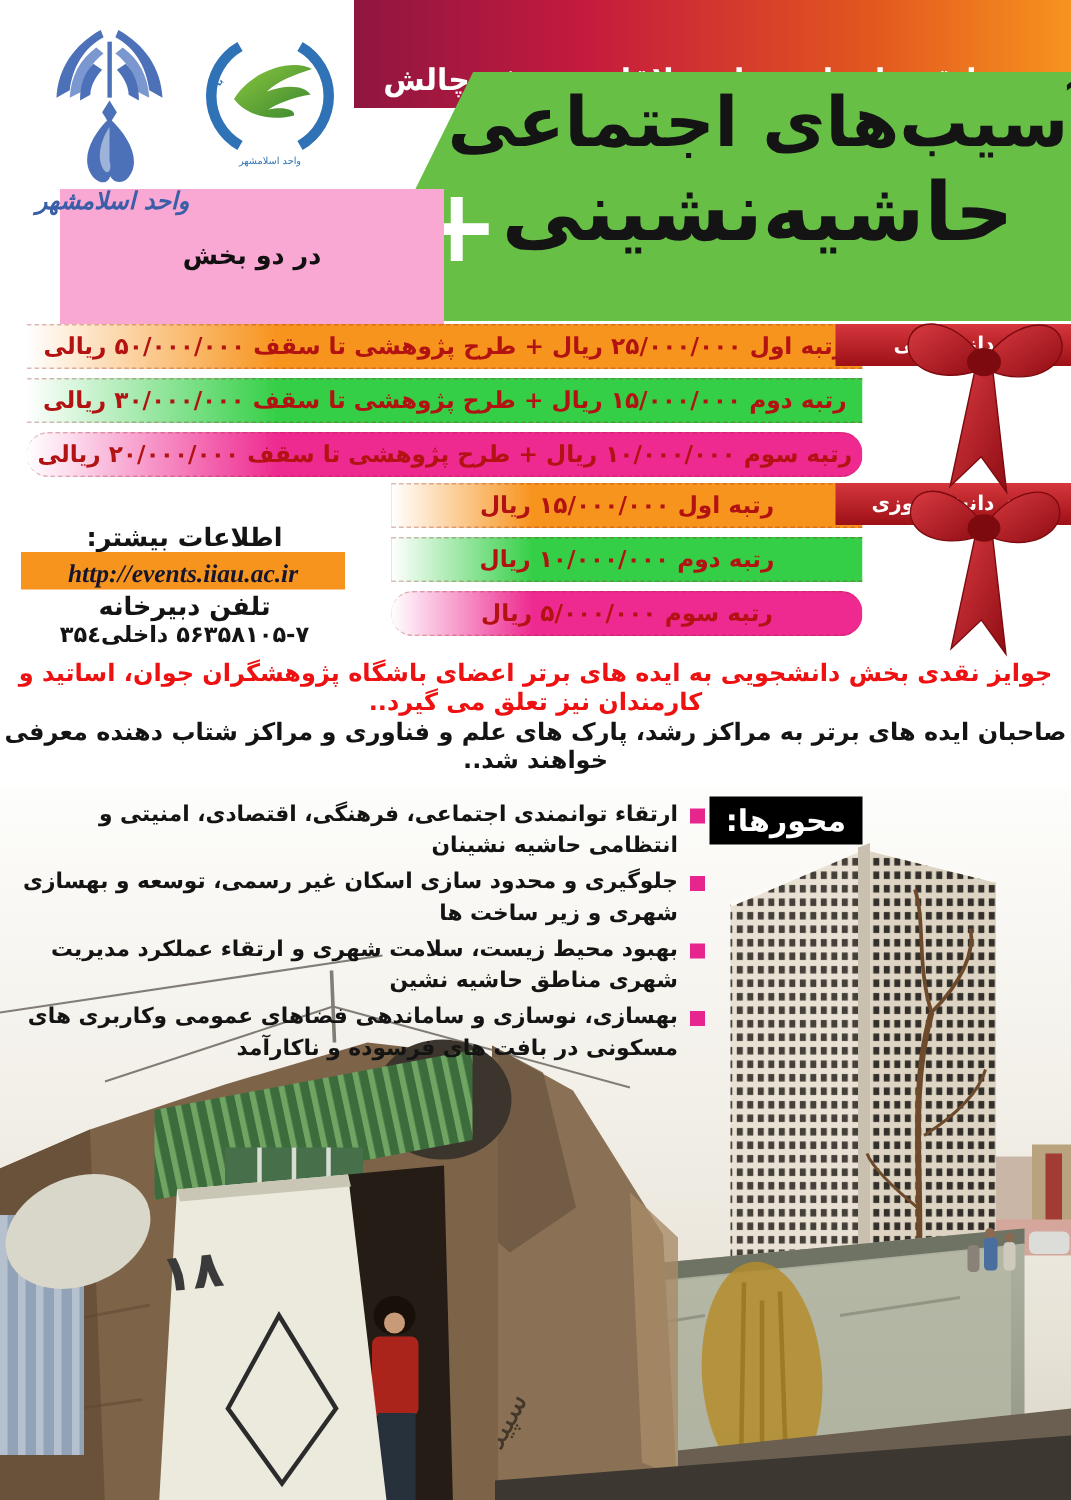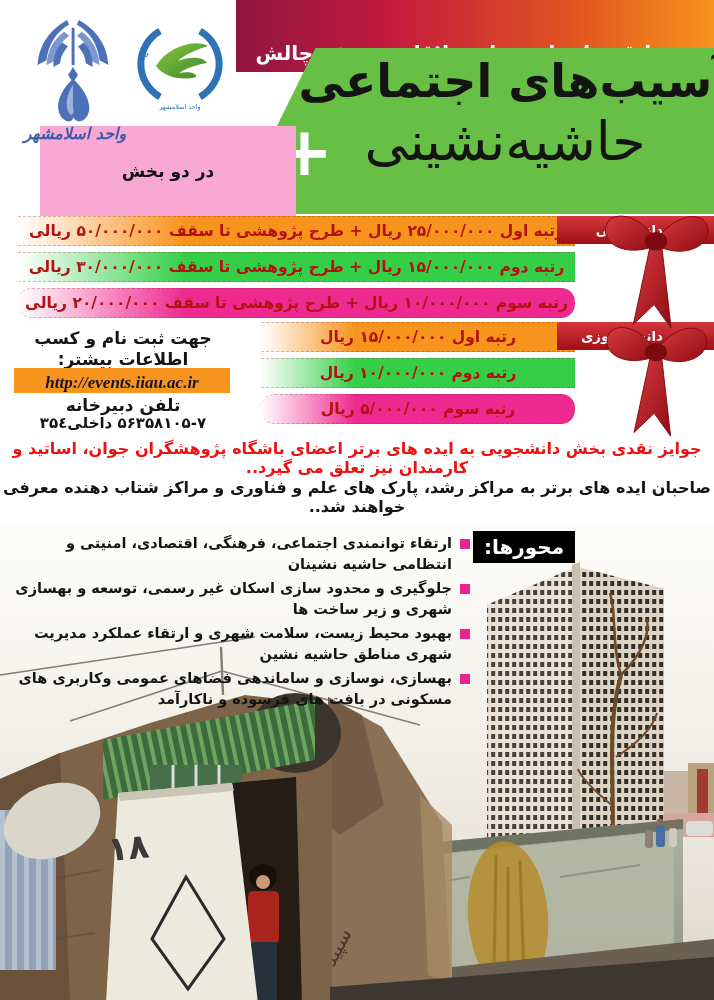--- a/index.html
+++ b/index.html
@@ -12,21 +12,21 @@
         background:linear-gradient(90deg,#8f1640 0%,#c41a3e 32%,#e2571f 72%,#f7931e 100%);}
   .band .slogan{position:absolute;left:0;right:10px;bottom:7px;text-align:center;
         color:#fff;font-weight:bold;font-size:20px;}
 
   
   .green{left:168px;top:48px;width:546px;height:166px;background:#67bf45;
          clip-path:polygon(12% 100%,27% 0,100% 0,100% 100%);}
   .title1{left:300px;top:56px;width:428px;text-align:center;color:#141414;
           font-weight:bold;font-size:46px;line-height:1.1;white-space:nowrap;}
   .title2{left:316px;top:112px;width:378px;text-align:center;color:#141414;
-          font-weight:normal;font-size:54px;line-height:1.1;white-space:nowrap;}
+          font-weight:bold;font-size:54px;line-height:1.1;white-space:nowrap;}
   .plus{left:276px;top:118px;color:#fff;font-size:68px;font-weight:bold;line-height:1;}
   .subbox{left:40px;top:126px;width:256px;height:90px;background:#f9a8d4;display:flex;
           flex-direction:column;justify-content:center;align-items:center;color:#101010;}
   .subbox .s1{font-size:17px;font-weight:bold;}
   .subbox .s2{font-size:21px;font-weight:bold;margin-top:2px;}
 
   
   .azad{left:22px;top:16px;width:102px;height:108px;}
   .azad-label{left:0px;top:124px;width:150px;text-align:center;color:#3b5ea8;
               font-weight:bold;font-style:italic;font-size:16px;}
@@ -256,21 +256,20 @@
     <path d="M54 50 L36 134 L58 113 L76 138 L66 50 Z" fill="url(#bg1)" stroke="#7c0a0f"></path>
     <ellipse cx="60" cy="46" rx="12" ry="10" fill="#7c0a0f"></ellipse>
   </svg>
   <svg class="abs bow" style="left:598px;top:310px;height:128px" viewBox="0 0 120 140">
     <path d="M60 45 C42 16 12 12 7 30 C2 48 26 62 56 52 Z" fill="url(#bg1)" stroke="#7c0a0f"></path>
     <path d="M60 45 C82 14 112 14 115 32 C118 50 92 64 64 52 Z" fill="url(#bg1)" stroke="#7c0a0f"></path>
     <path d="M54 50 L36 134 L58 113 L76 138 L66 50 Z" fill="url(#bg1)" stroke="#7c0a0f"></path>
     <ellipse cx="60" cy="46" rx="12" ry="10" fill="#7c0a0f"></ellipse>
   </svg>
 
-  <div class="abs ctxt" style="top:328px;font-size:17px">جهت ثبت نام و کسب</div>
   <div class="abs ctxt" style="top:349px;font-size:17px">اطلاعات بیشتر:</div>
   <div class="abs urlbox">
     <span>http://events.iiau.ac.ir</span>
   </div>
   <div class="abs ctxt" style="top:395px;font-size:17px">تلفن دبیرخانه</div>
   <div class="abs ctxt" style="top:414px;font-size:15px">۵۶۳۵۸۱۰۵-۷  داخلی۳۵٤</div>
 
   <div class="abs note nred" style="top:439px">جوایز نقدی بخش دانشجویی به ایده های برتر اعضای باشگاه پژوهشگران جوان، اساتید و کارمندان نیز تعلق می گیرد..</div>
   <div class="abs note nblk" style="top:478px">صاحبان ایده های برتر به مراکز رشد، پارک های علم و فناوری و مراکز شتاب دهنده معرفی خواهند شد..</div>
 

